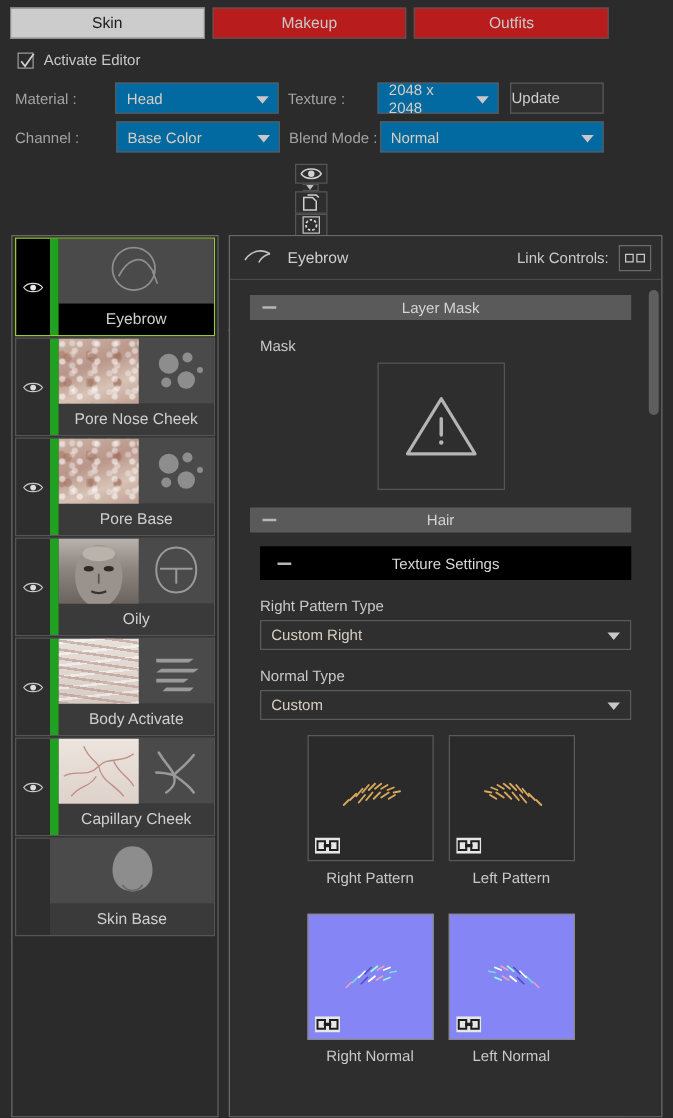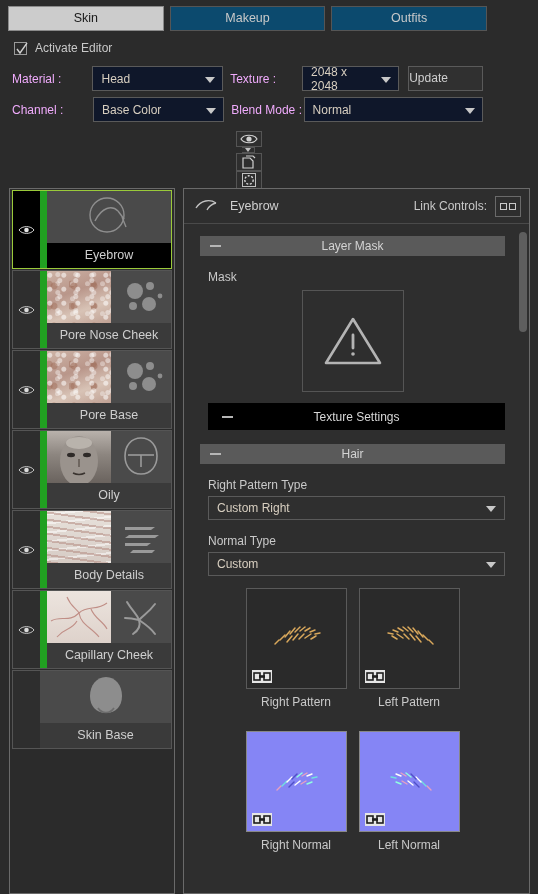--- a/index.html
+++ b/index.html
@@ -11,40 +11,40 @@
     color: #c8c8c8;
     overflow: hidden;
   }
   .app { position: relative; width: 495px; height: 894px; background: #2b2b2b; }
 
   
   .tabbar { display: flex; gap: 6px; padding: 6px 8px 0 8px; }
   .tab {
     flex: 1; height: 25px; line-height: 23px; text-align: center;
     font-size: 12.5px; color: #c9c9c9;
-    background: #0c4a6e; border: 1px solid #555; cursor: pointer;
+    background: #b91c1c; border: 1px solid #555; cursor: pointer;
   }
   .tab.active { background: #cccccc; color: #1a1a1a; border: 1px solid #8a8a8a; }
 
   
   .chkrow { display: flex; align-items: center; gap: 8px; padding: 10px 0 8px 14px; }
   .chkbox {
     width: 13px; height: 13px; border: 1px solid #9a9a9a; background: #2b2b2b;
     position: relative; cursor: pointer;
   }
   .chkbox svg { position: absolute; left: 0; top: 0; }
   .chklabel { font-size: 12px; color: #c9c9c9; }
 
   
   .formrow { display: flex; align-items: center; padding: 3px 12px; gap: 0; }
-  .flabel { font-size: 12px; color: #f0abfc; }
+  .flabel { font-size: 12px; color: #a3a3a3; }
   .flabel.m1 { width: 84px; }
   .flabel.m2 { width: 82px; padding-left: 7px; }
   .dd {
-    position: relative; height: 25px; background: #0f172a;
+    position: relative; height: 25px; background: #0369a1;
     border: 1px solid #5a5a5a; display: flex; align-items: center;
     padding: 0 22px 0 8px; font-size: 12px; color: #d8cfc0; cursor: pointer;
   }
   .dd .arrow {
     position: absolute; right: 7px; top: 50%; margin-top: -2px;
     width: 0; height: 0; border-left: 5px solid transparent;
     border-right: 5px solid transparent; border-top: 6px solid #c8c8c8;
   }
   .dd.w1 { width: 135px; }
   .dd.w2 { width: 100px; }
@@ -430,21 +430,21 @@
             <div class="thumbA tex-body"></div>
             <div class="thumbB">
               <svg width="44" height="40" viewBox="0 0 44 40">
                 <path d="M6 10 h30 l-4 3 h-26 z" fill="#9a9a9a"></path>
                 <path d="M10 18 h30 l-4 3 h-30 z" fill="#9a9a9a"></path>
                 <path d="M6 26 h26 l-4 3 h-22 z" fill="#9a9a9a"></path>
                 <path d="M14 33 h22 l-3 3 h-22 z" fill="#9a9a9a"></path>
               </svg>
             </div>
           </div>
-          <div class="lname">Body Details</div>
+          <div class="lname">Body Activate</div>
         </div>
       </div>
 
       <div class="layer">
         <div class="eyecol">
           <svg width="17" height="12" viewBox="0 0 17 12">
             <path d="M1 6 C4 1.5,13 1.5,16 6 C13 10.5,4 10.5,1 6 Z" fill="none" stroke="#c8c8c8" stroke-width="1"></path>
             <circle cx="8.5" cy="6" r="2.3" fill="#dcdcdc"></circle>
           </svg>
         </div>
@@ -523,28 +523,28 @@
 
           <div class="mask-label">Mask</div>
           <div class="mask-box">
             <svg width="62" height="56" viewBox="0 0 62 56">
               <path d="M31 6 L58 50 H4 Z" fill="none" stroke="#b4b4b4" stroke-width="2.6" stroke-linejoin="round"></path>
               <path d="M31 22 v13" stroke="#b4b4b4" stroke-width="2.8" stroke-linecap="round"></path>
               <circle cx="31" cy="41" r="1.8" fill="#b4b4b4"></circle>
             </svg>
           </div>
 
+          <div class="sect" style="margin-top:14px;">
+            <span class="minus"></span>
+            <span>Hair</span>
+          </div>
+
           <div class="sect dark" style="margin-top:11px;">
             <span class="minus"></span>
             <span>Texture Settings</span>
-          </div>
-
-          <div class="sect" style="margin-top:14px;">
-            <span class="minus"></span>
-            <span>Hair</span>
           </div>
 
           <div class="fieldlabel">Right Pattern Type</div>
           <div class="dd-wide">
             <span>Custom Right</span>
             <span class="arrow"></span>
           </div>
 
           <div class="fieldlabel">Normal Type</div>
           <div class="dd-wide">

